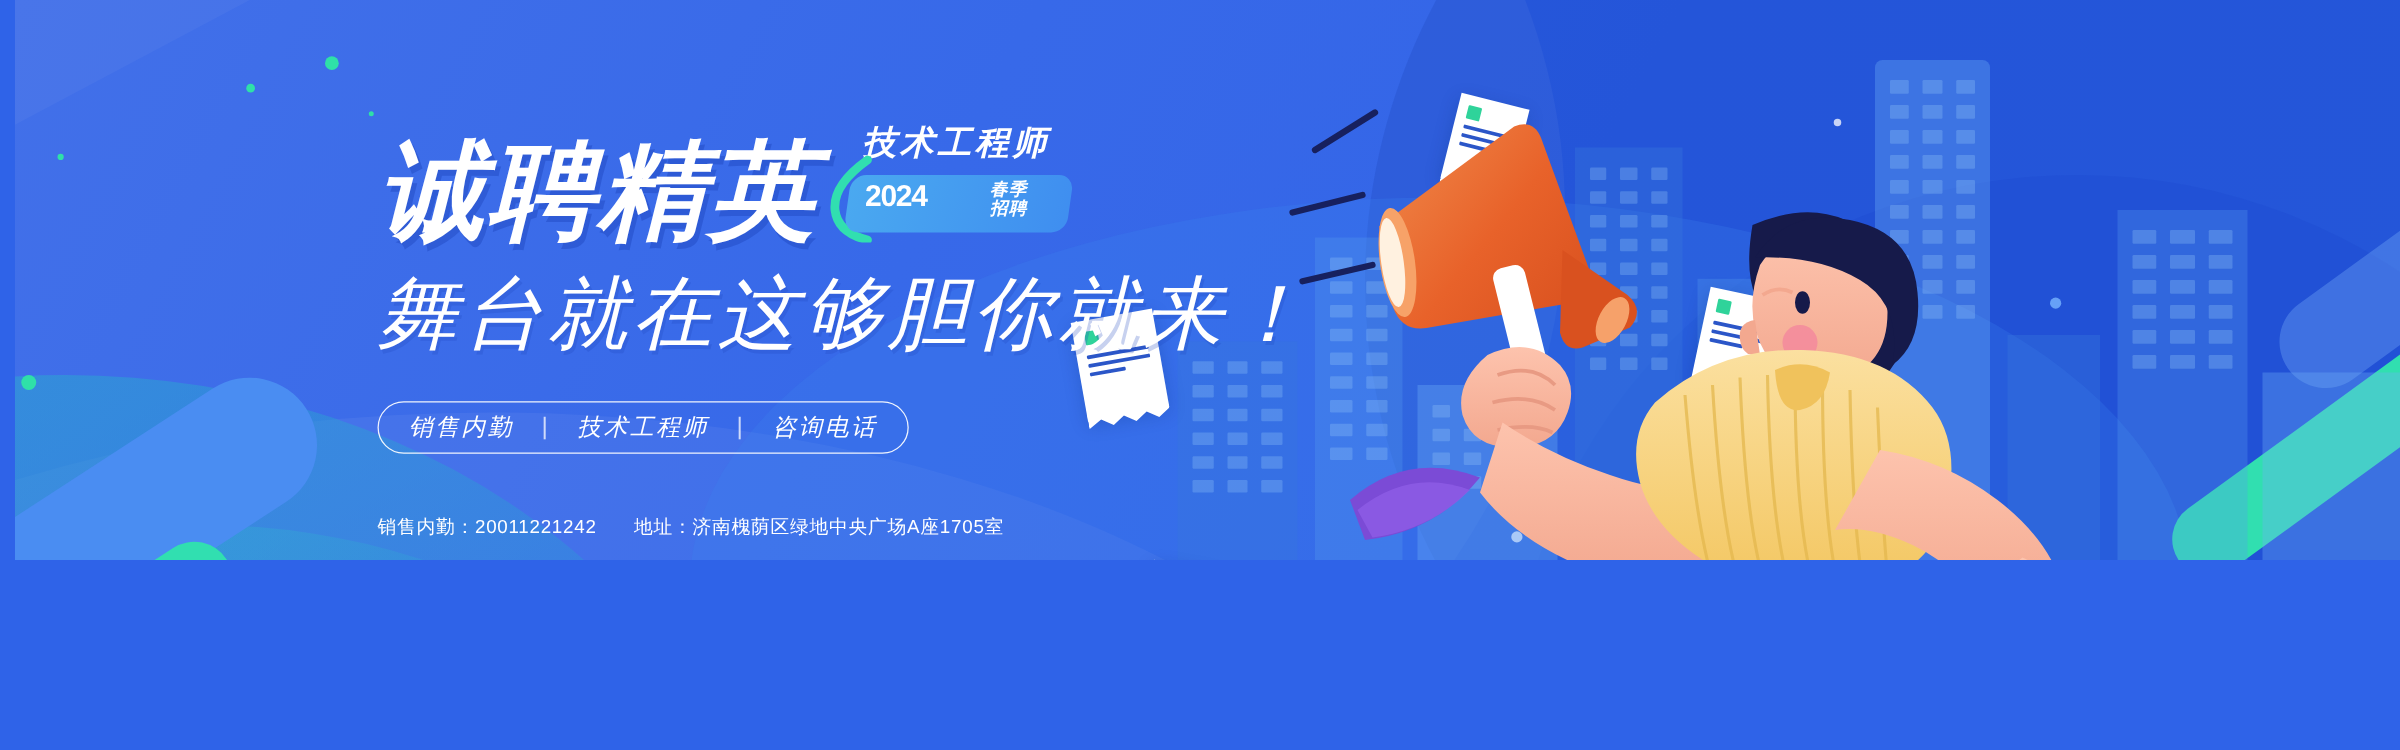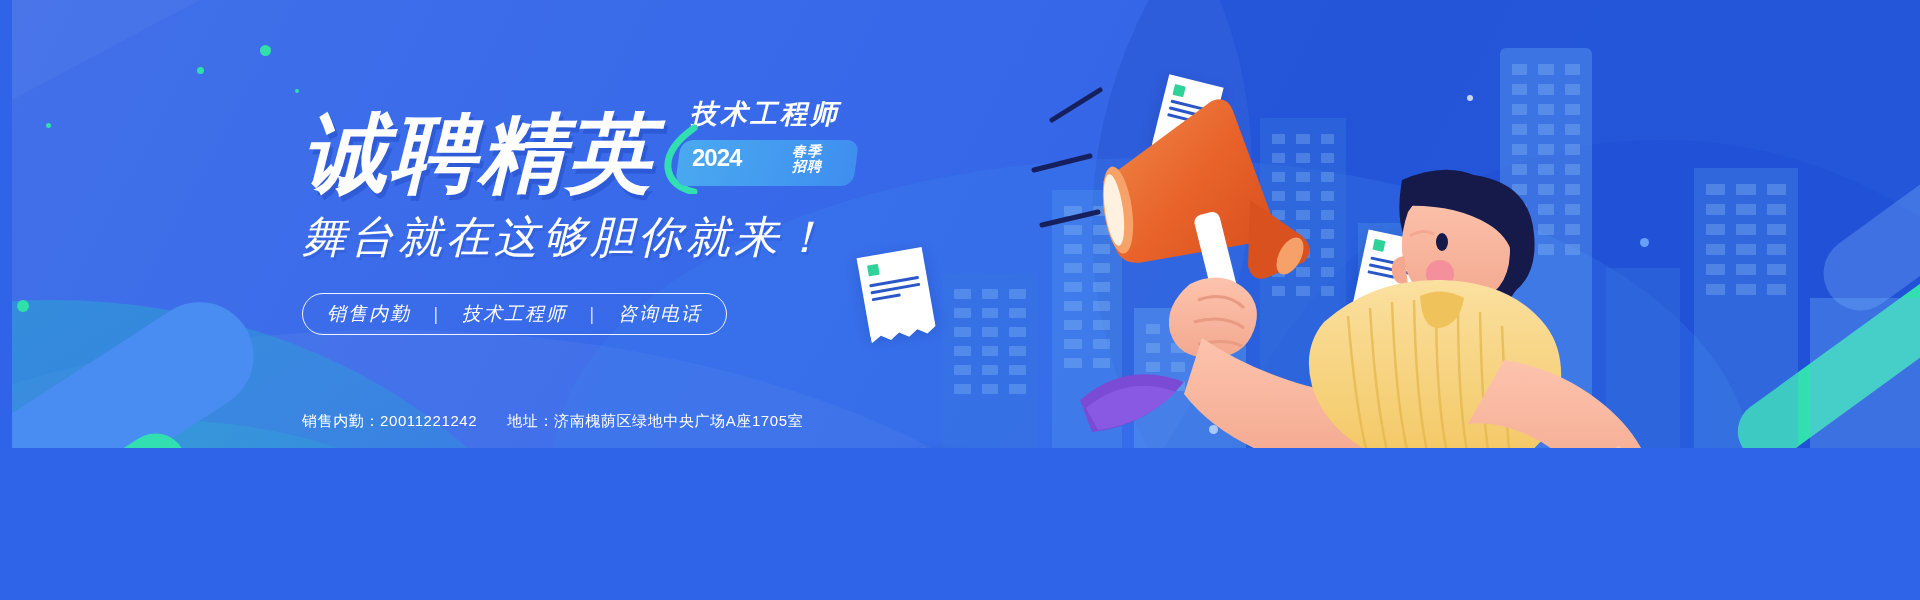--- a/index.html
+++ b/index.html
@@ -193,21 +193,21 @@
     color:#fff; letter-spacing:-1px;
   }
   .badge-season {
     position:absolute; left:124px; top:48px;
     font-size:14px; font-weight:bold; font-style:italic;
     color:#fff; line-height:1.08; letter-spacing:1px;
   }
 
   .subheadline {
     margin-top:12px;
-    font-size:44px;
+    font-size:64px;
     font-style:italic;
     font-weight:normal;
     color:#ffffff;
     letter-spacing:4px;
     white-space:nowrap;
     text-shadow:2px 3px 0 rgba(30,70,190,0.25);
   }
 
   .tags-pill {
     margin-top:26px;

